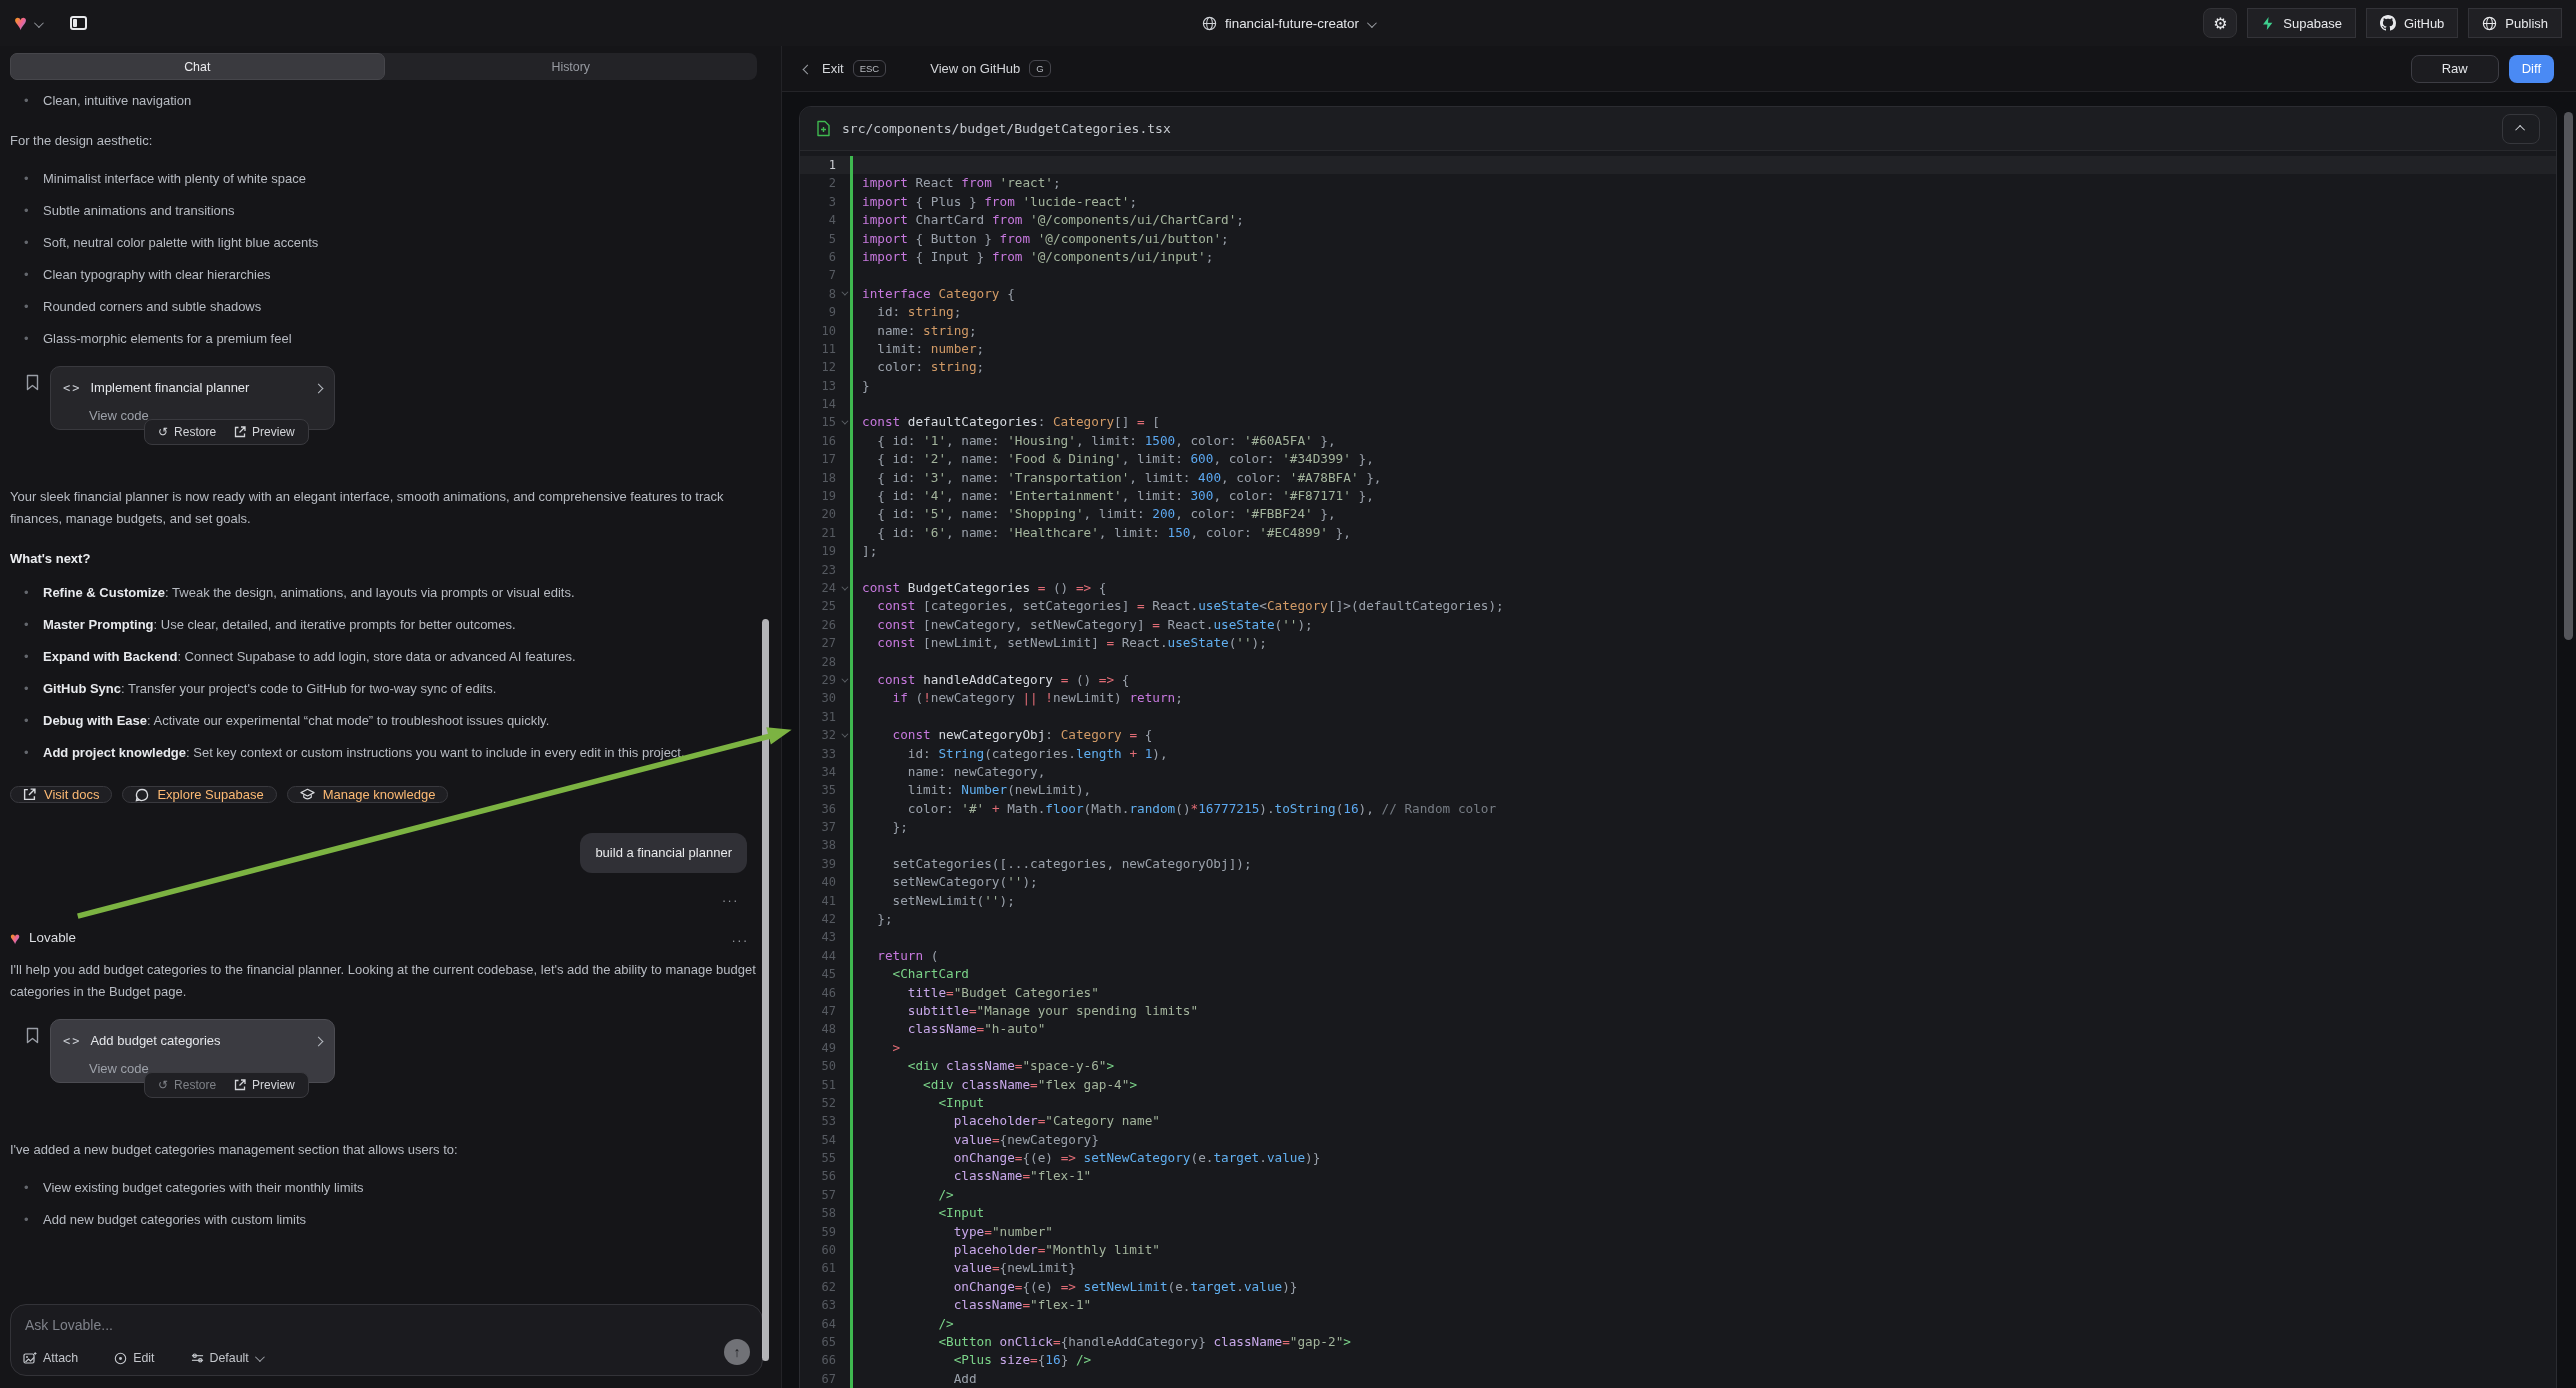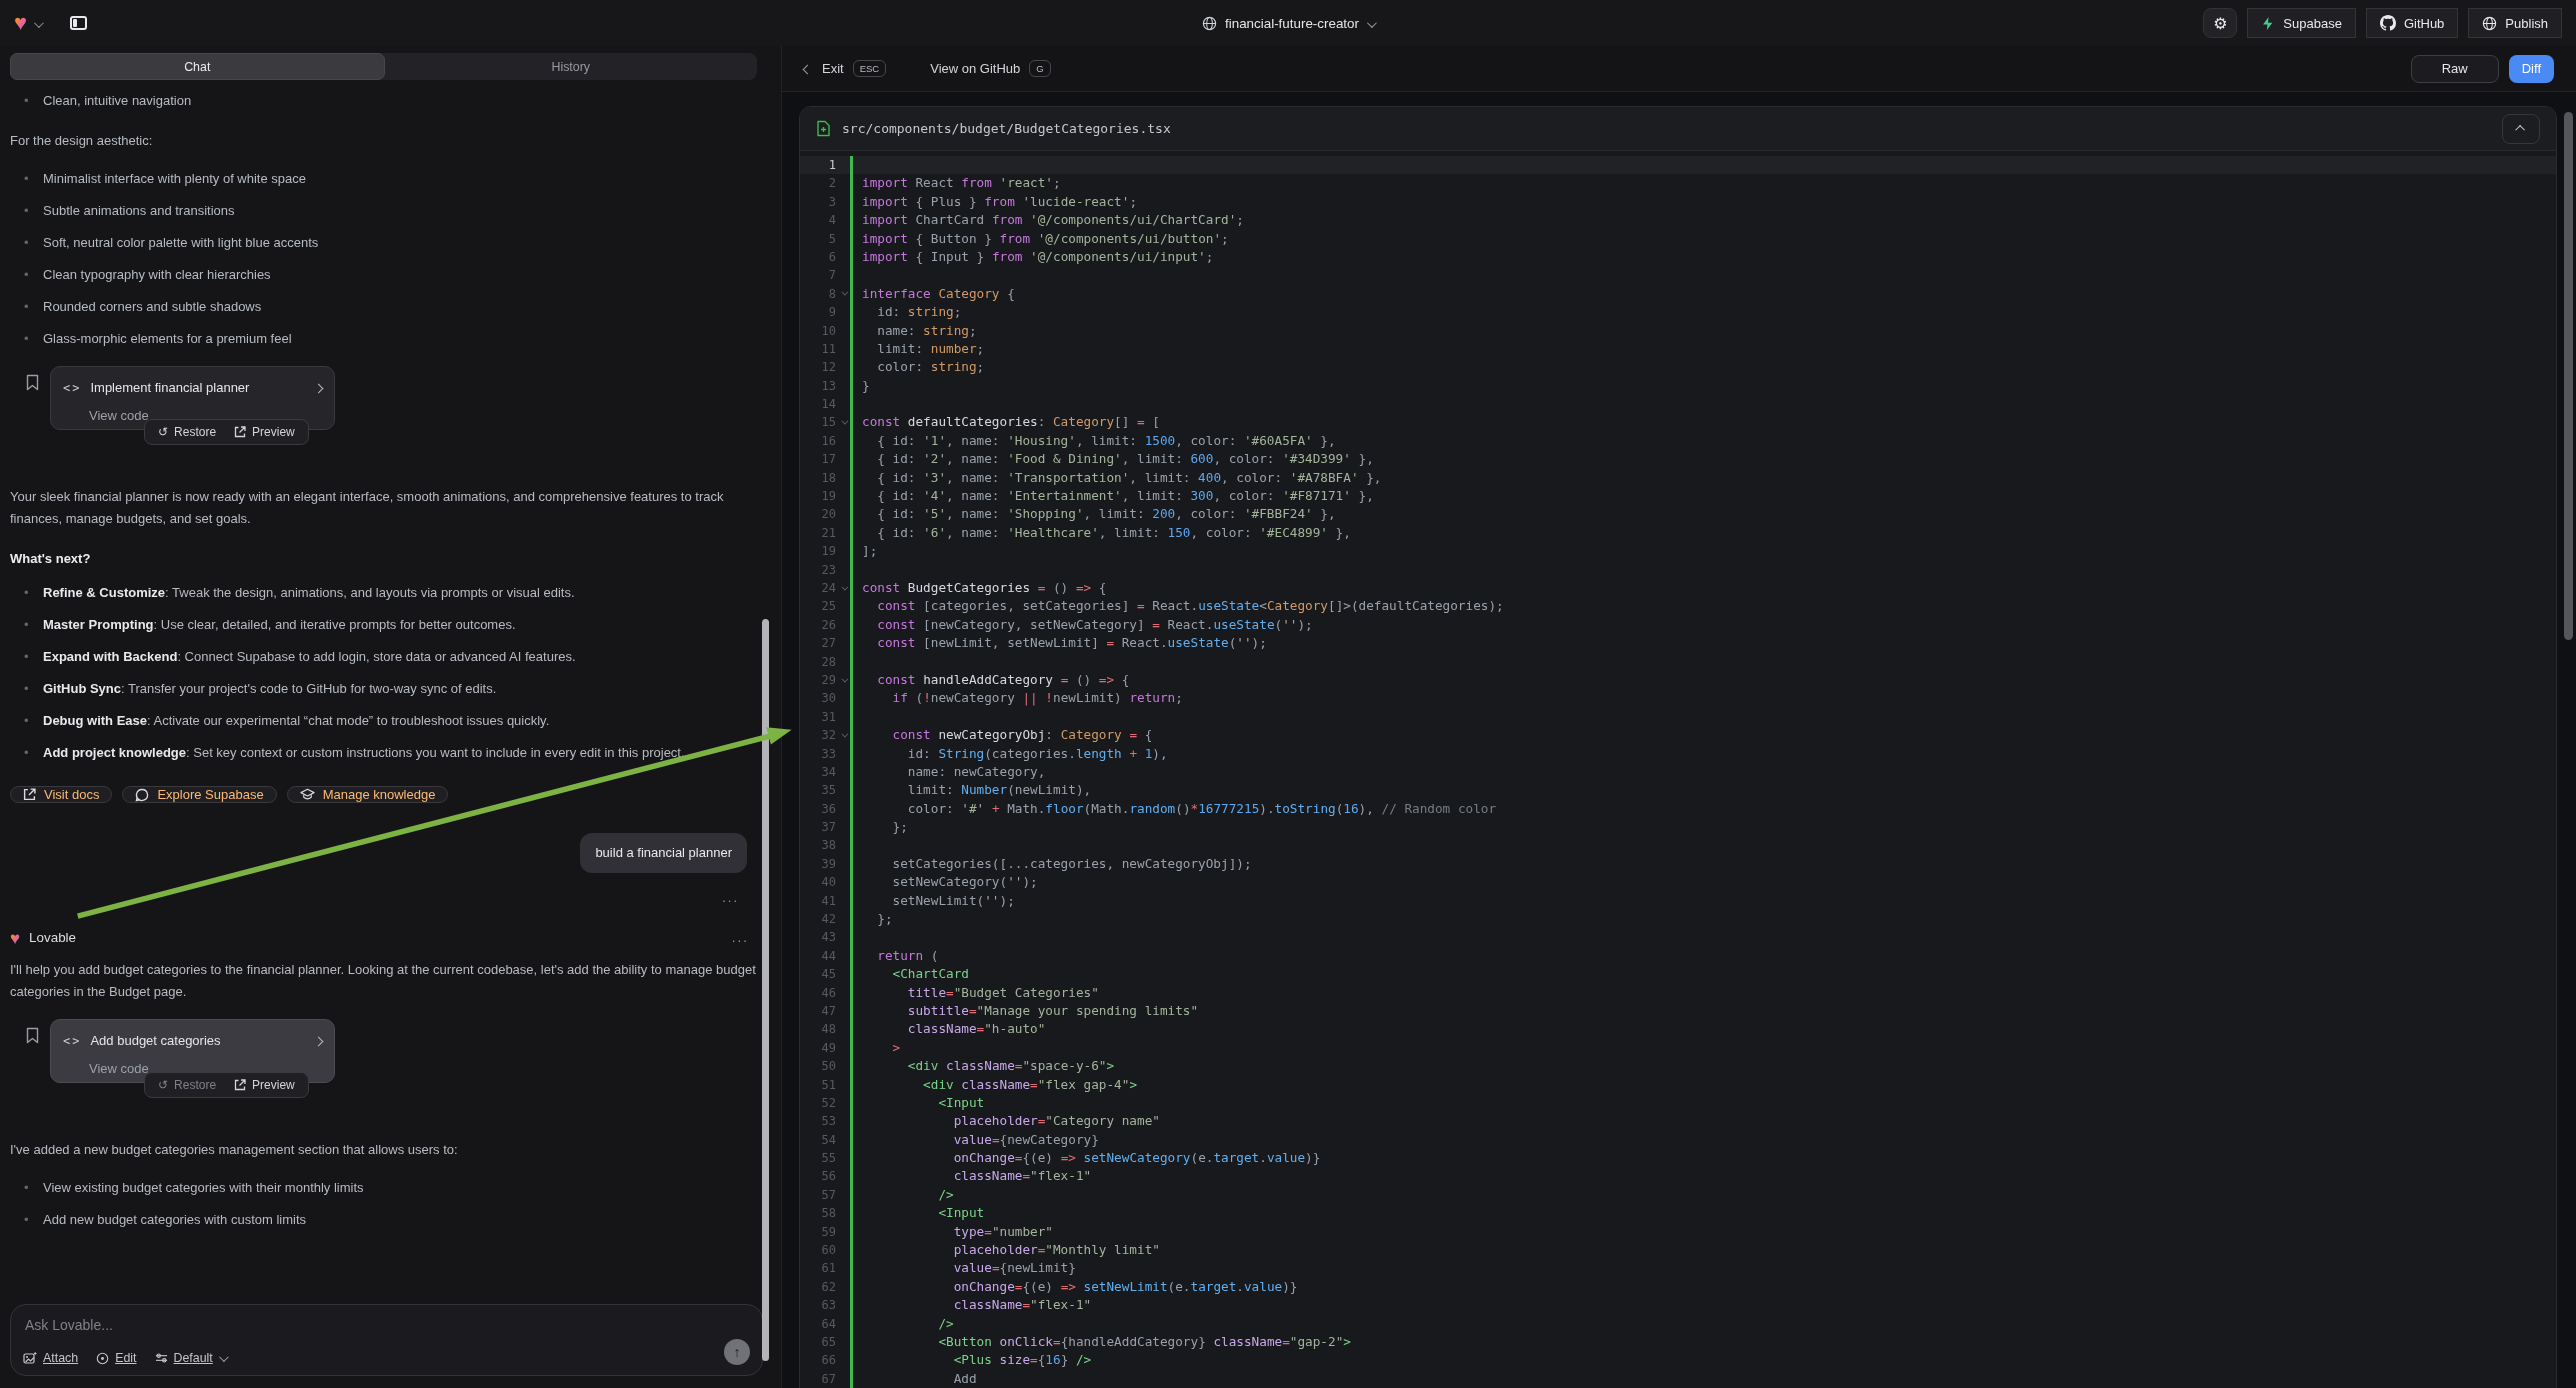--- a/index.html
+++ b/index.html
@@ -70,22 +70,22 @@
   .bubble { background:#303036; border-radius:12px; padding:9px 15px; color:#e9eaec; font-size:13px; max-width:518px; }
   .msg-more { text-align:right; padding-right:28px; color:#8e9197; letter-spacing:2px; font-size:13px; margin-top:14px; cursor:pointer; }
 
   .lovable-head { display:flex; align-items:center; gap:9px; margin:18px 0 10px; color:#dcdee2; font-size:13.4px; }
   .lovable-head .heart { font-size:17px; }
   .lov-more { margin-left:auto; margin-right:18px; color:#8e9197; letter-spacing:2px; cursor:pointer; }
 
   .composer { position:absolute; left:10px; right:18px; bottom:12px; height:72px; background:#1b1b1f;
               border:1px solid #333338; border-radius:16px; padding:12px 14px; }
   .composer .ph { color:#7f828a; font-size:14px; }
-  .composer-row { position:absolute; left:12px; bottom:10px; display:flex; align-items:center; gap:18px;
-                  color:#c3c6cb; font-size:12.4px;text-decoration:underline; }
+  .composer-row { position:absolute; left:12px; bottom:10px; display:flex; align-items:center; gap:36px;
+                  color:#c3c6cb; font-size:12.4px; }
   .comp-item { display:flex; align-items:center; gap:6px; cursor:pointer; }
   .send-btn { position:absolute; right:12px; bottom:10px; width:26px; height:26px; border-radius:50%;
               background:#717277; color:#1b1b1f; display:flex; align-items:center; justify-content:center;
               font-size:14px; font-weight:bold; cursor:pointer; }
   .chat-scroll { position:absolute; right:12px; top:573px; width:7px; height:742px; border-radius:4px; background:#cfd0d3; opacity:.85; cursor:pointer; }
 
   
   .code-panel { position:absolute; left:782px; top:46px; right:0; bottom:0; background:#0f1013; }
   .code-head { position:absolute; left:0; right:0; top:0; height:46px; background:#141417;
                border-bottom:1px solid #242428; display:flex; align-items:center; padding:0 22px; color:#d4d6da; font-size:13px; }

